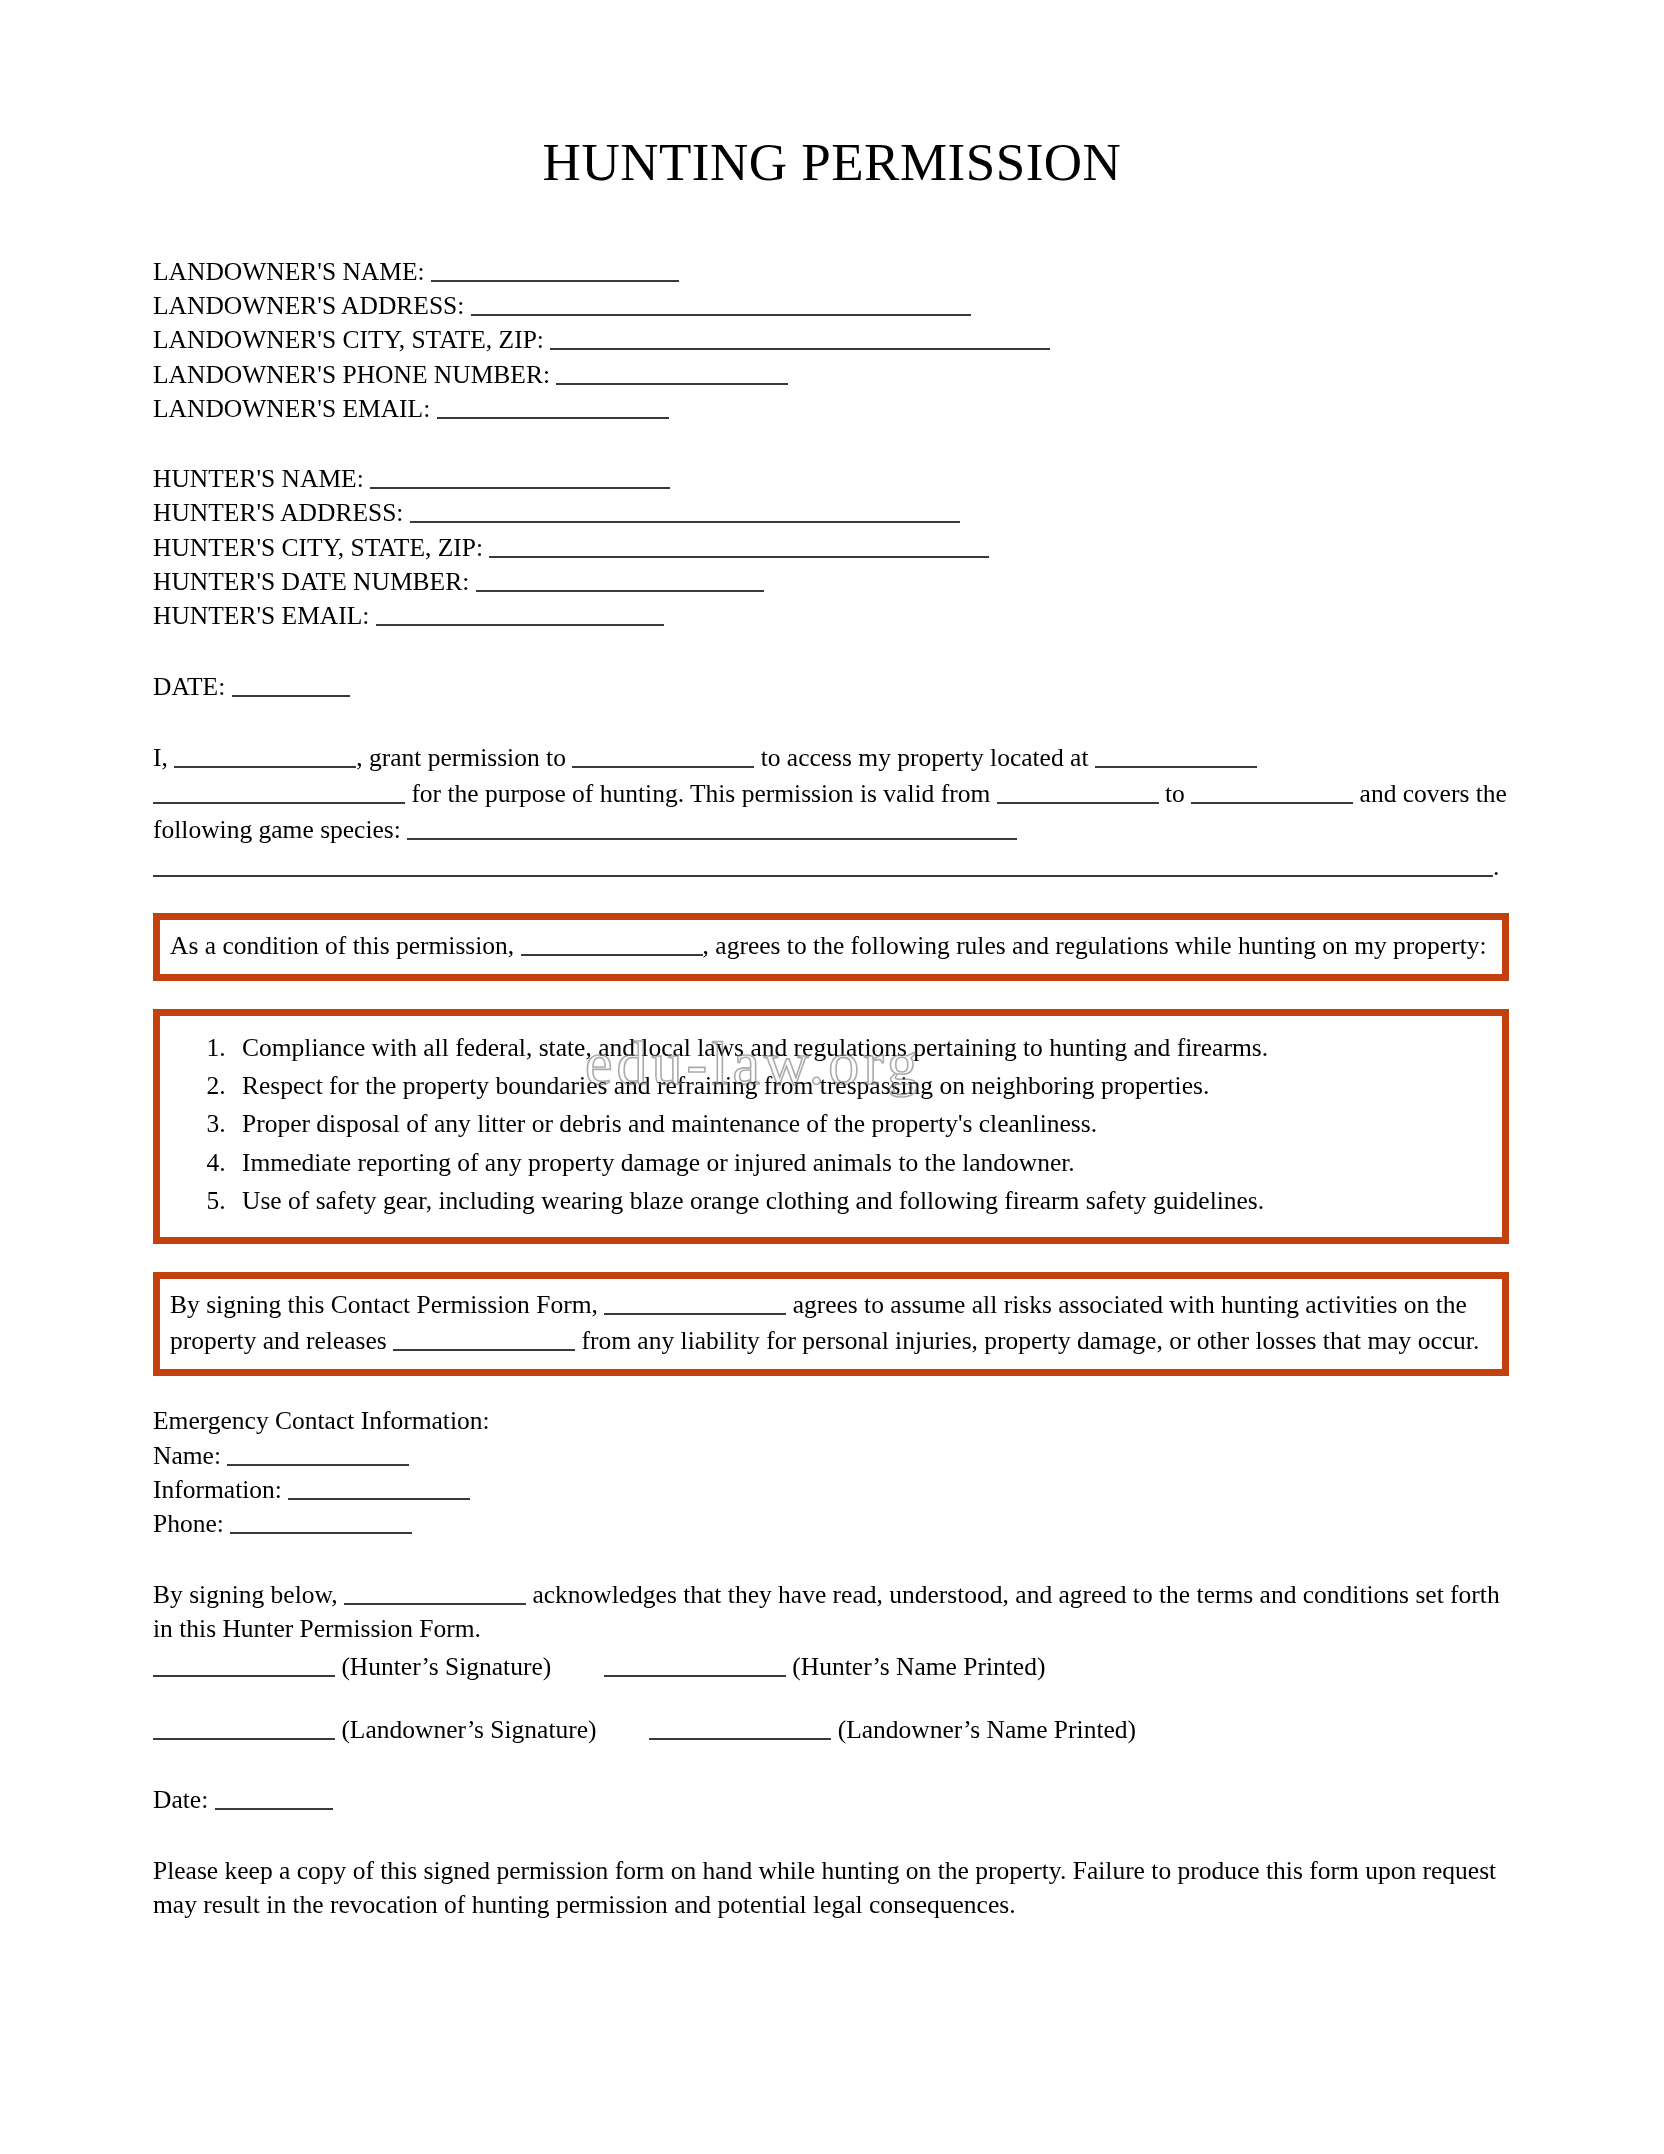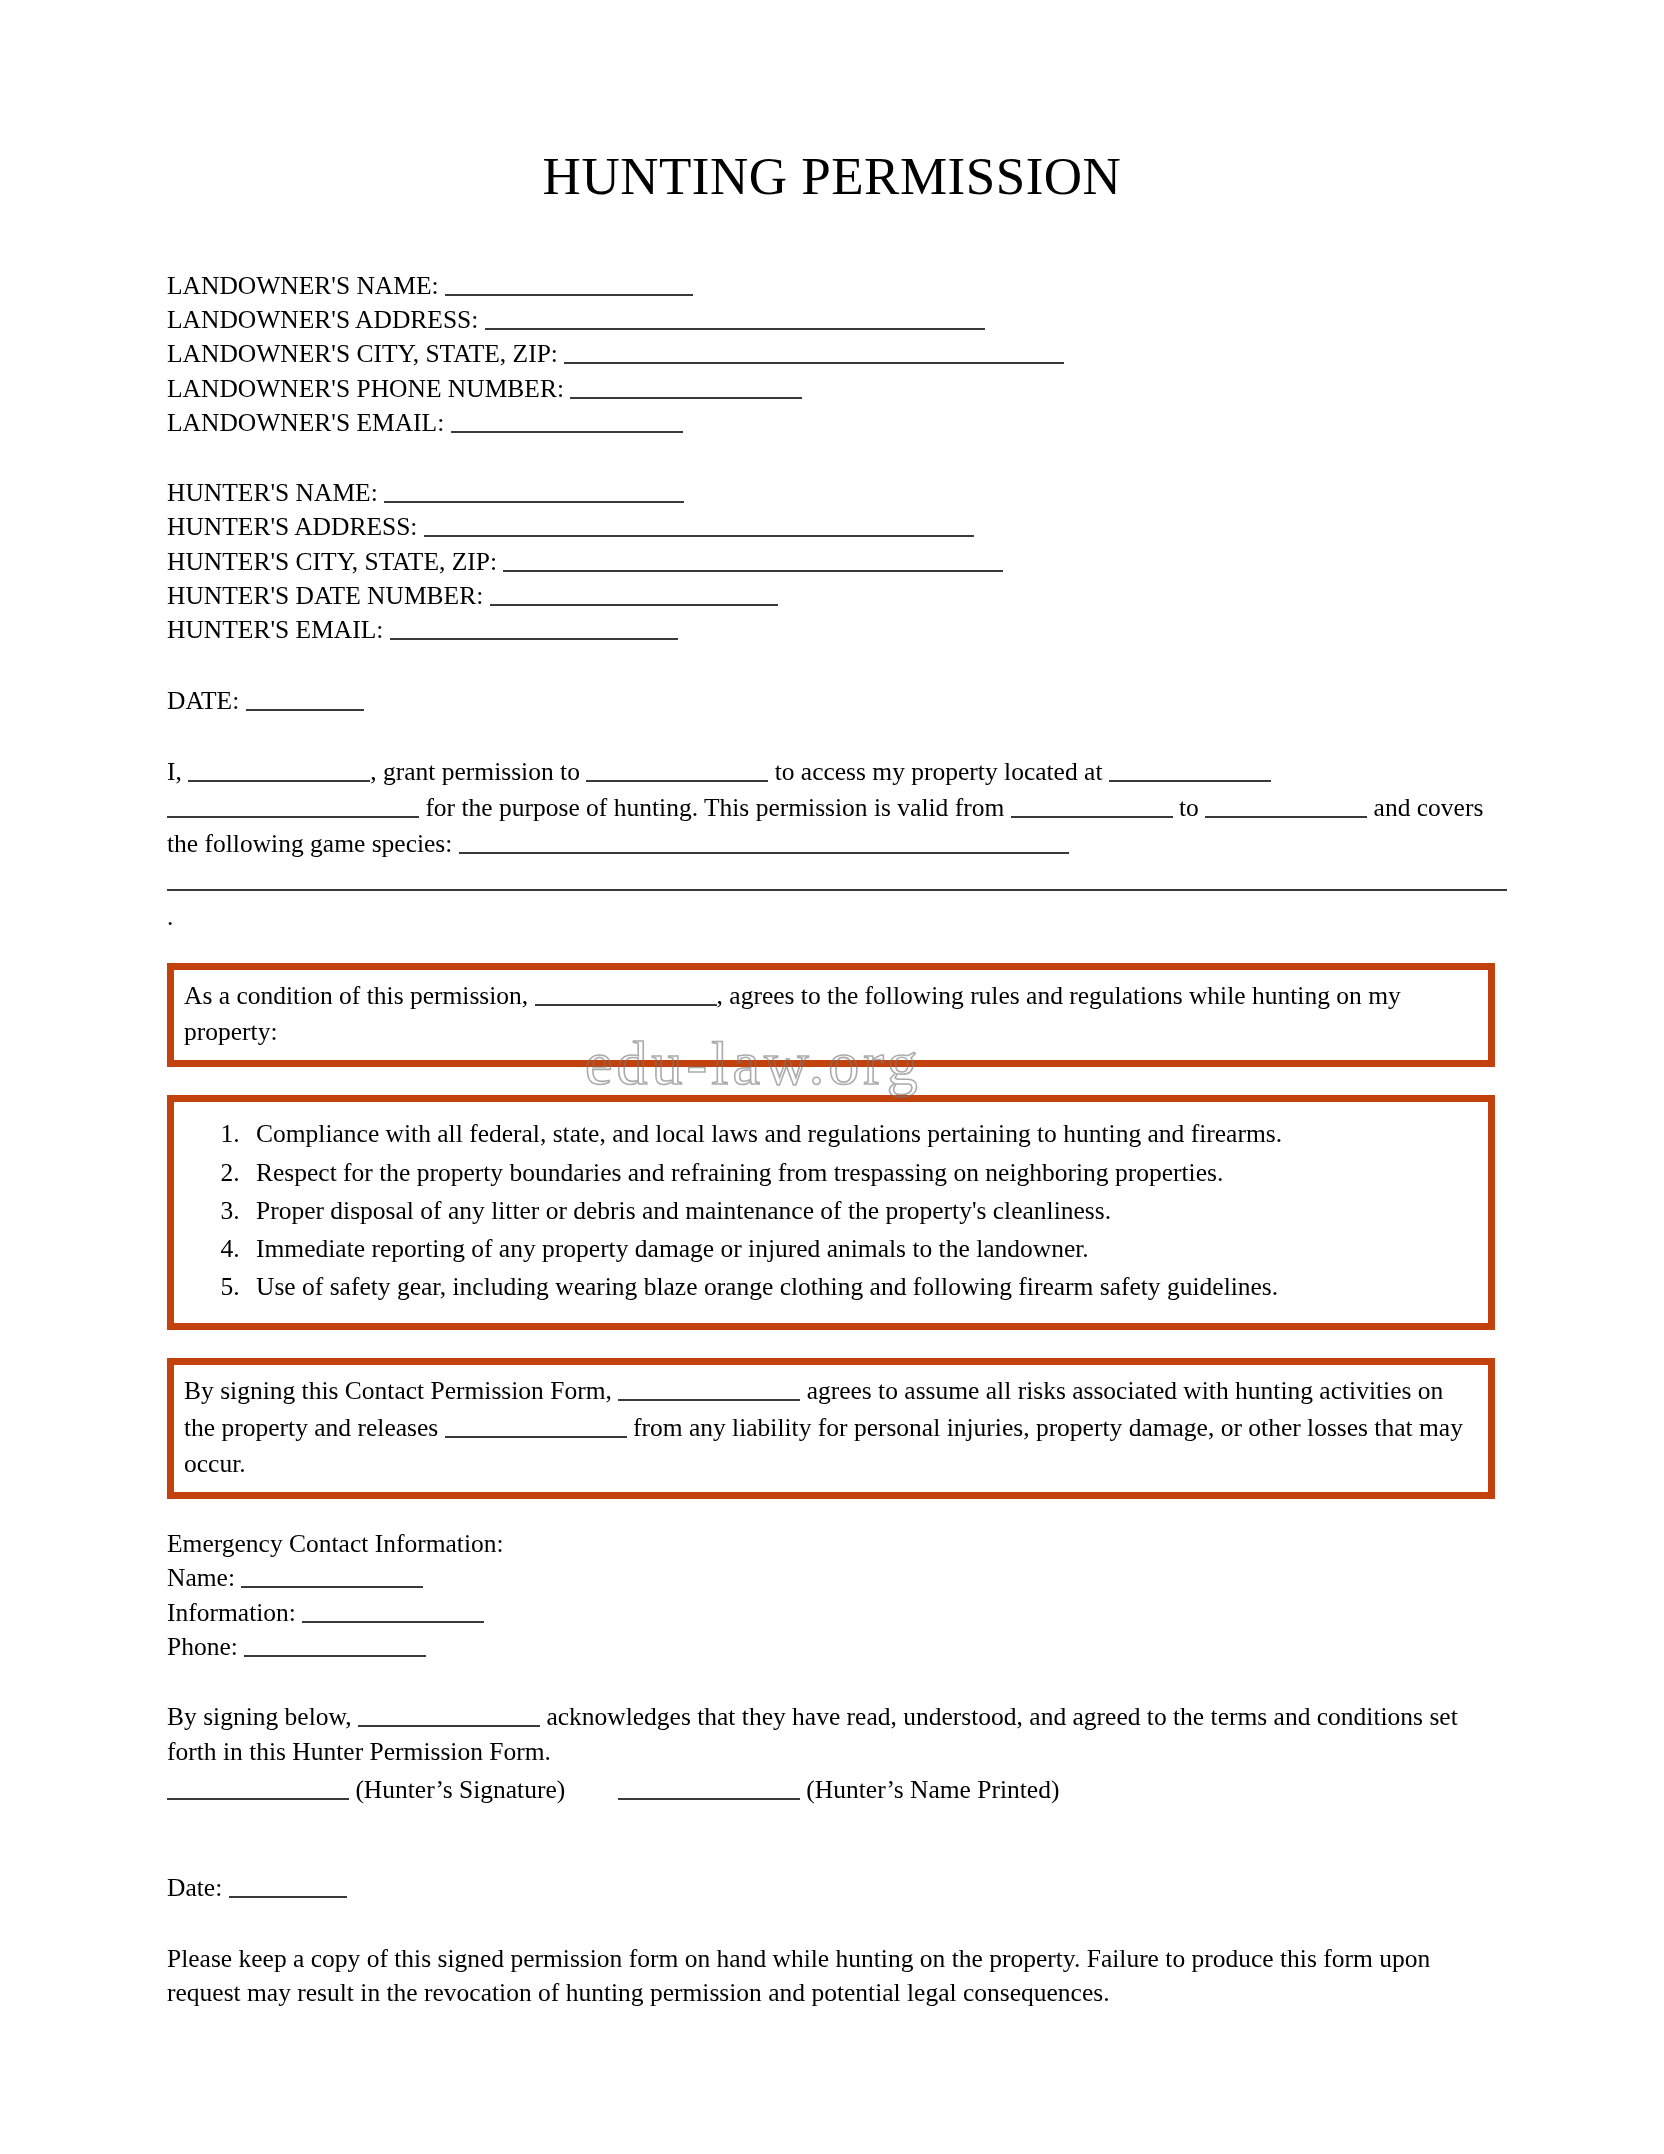--- a/index.html
+++ b/index.html
@@ -14,21 +14,21 @@
     color: #000000;
     position: relative;
     overflow: hidden;
   }
 
   .page {
     position: relative;
     width: 1664px;
     height: 2154px;
     box-sizing: border-box;
-    padding: 17px;
+    padding: 3px;
     background: #ffffff;
   }
 
   
   .doc-title {
     text-align: center;
     font-size: 53px;
     font-weight: 400;
     letter-spacing: 0.5px;
     margin: 0;
@@ -266,20 +266,27 @@
     <div class="sig-row" style="margin-top:4px;">
       <span class="blank b-md"></span>
       <span class="sig-label">(Hunter’s Signature)</span>
       <span class="sig-gap"></span>
       <span class="blank b-md"></span>
       <span class="sig-label">(Hunter’s Name Printed)</span>
     </div>
 
     <div class="gap-sm"></div>
 
+    <div class="sig-row">
+      <span class="blank b-md"></span>
+      <span class="sig-label">(Landowner’s Signature)</span>
+      <span class="sig-gap"></span>
+      <span class="blank b-md"></span>
+      <span class="sig-label">(Landowner’s Name Printed)</span>
+    </div>
 
     <div class="gap-md"></div>
 
     <div class="field-line">
       <span>Date:</span>
       <span class="blank b-xs"></span>
     </div>
 
     <div class="gap-md"></div>
 

